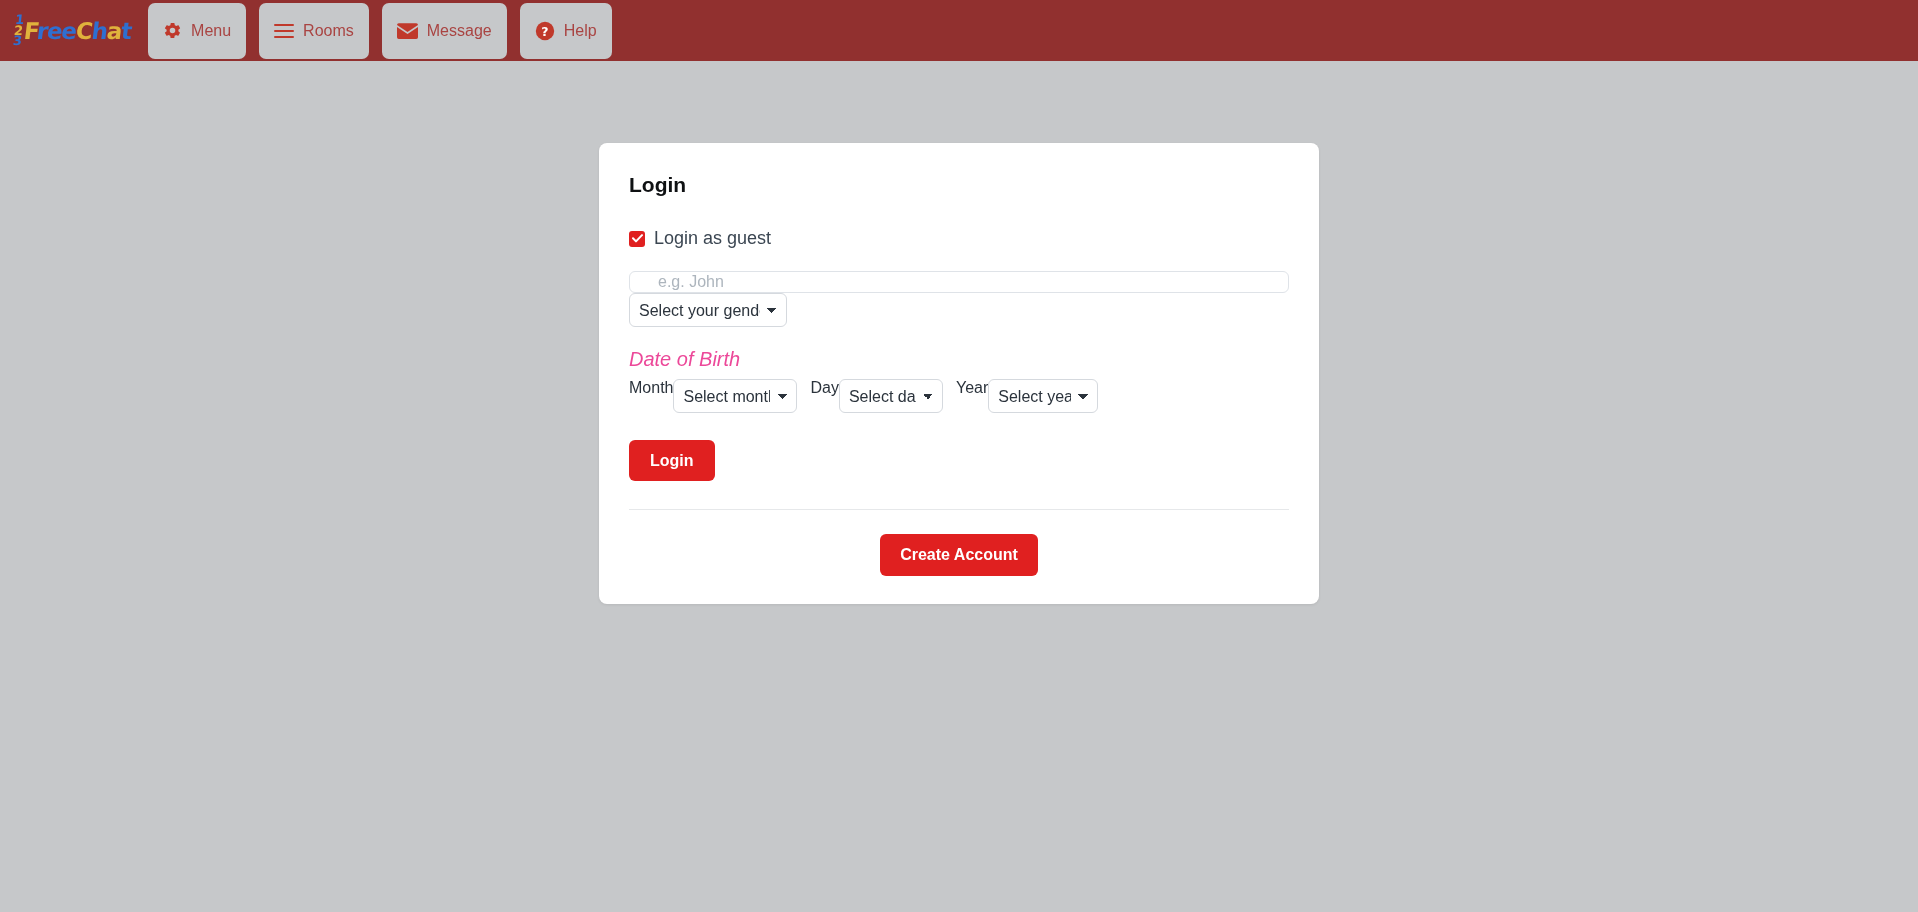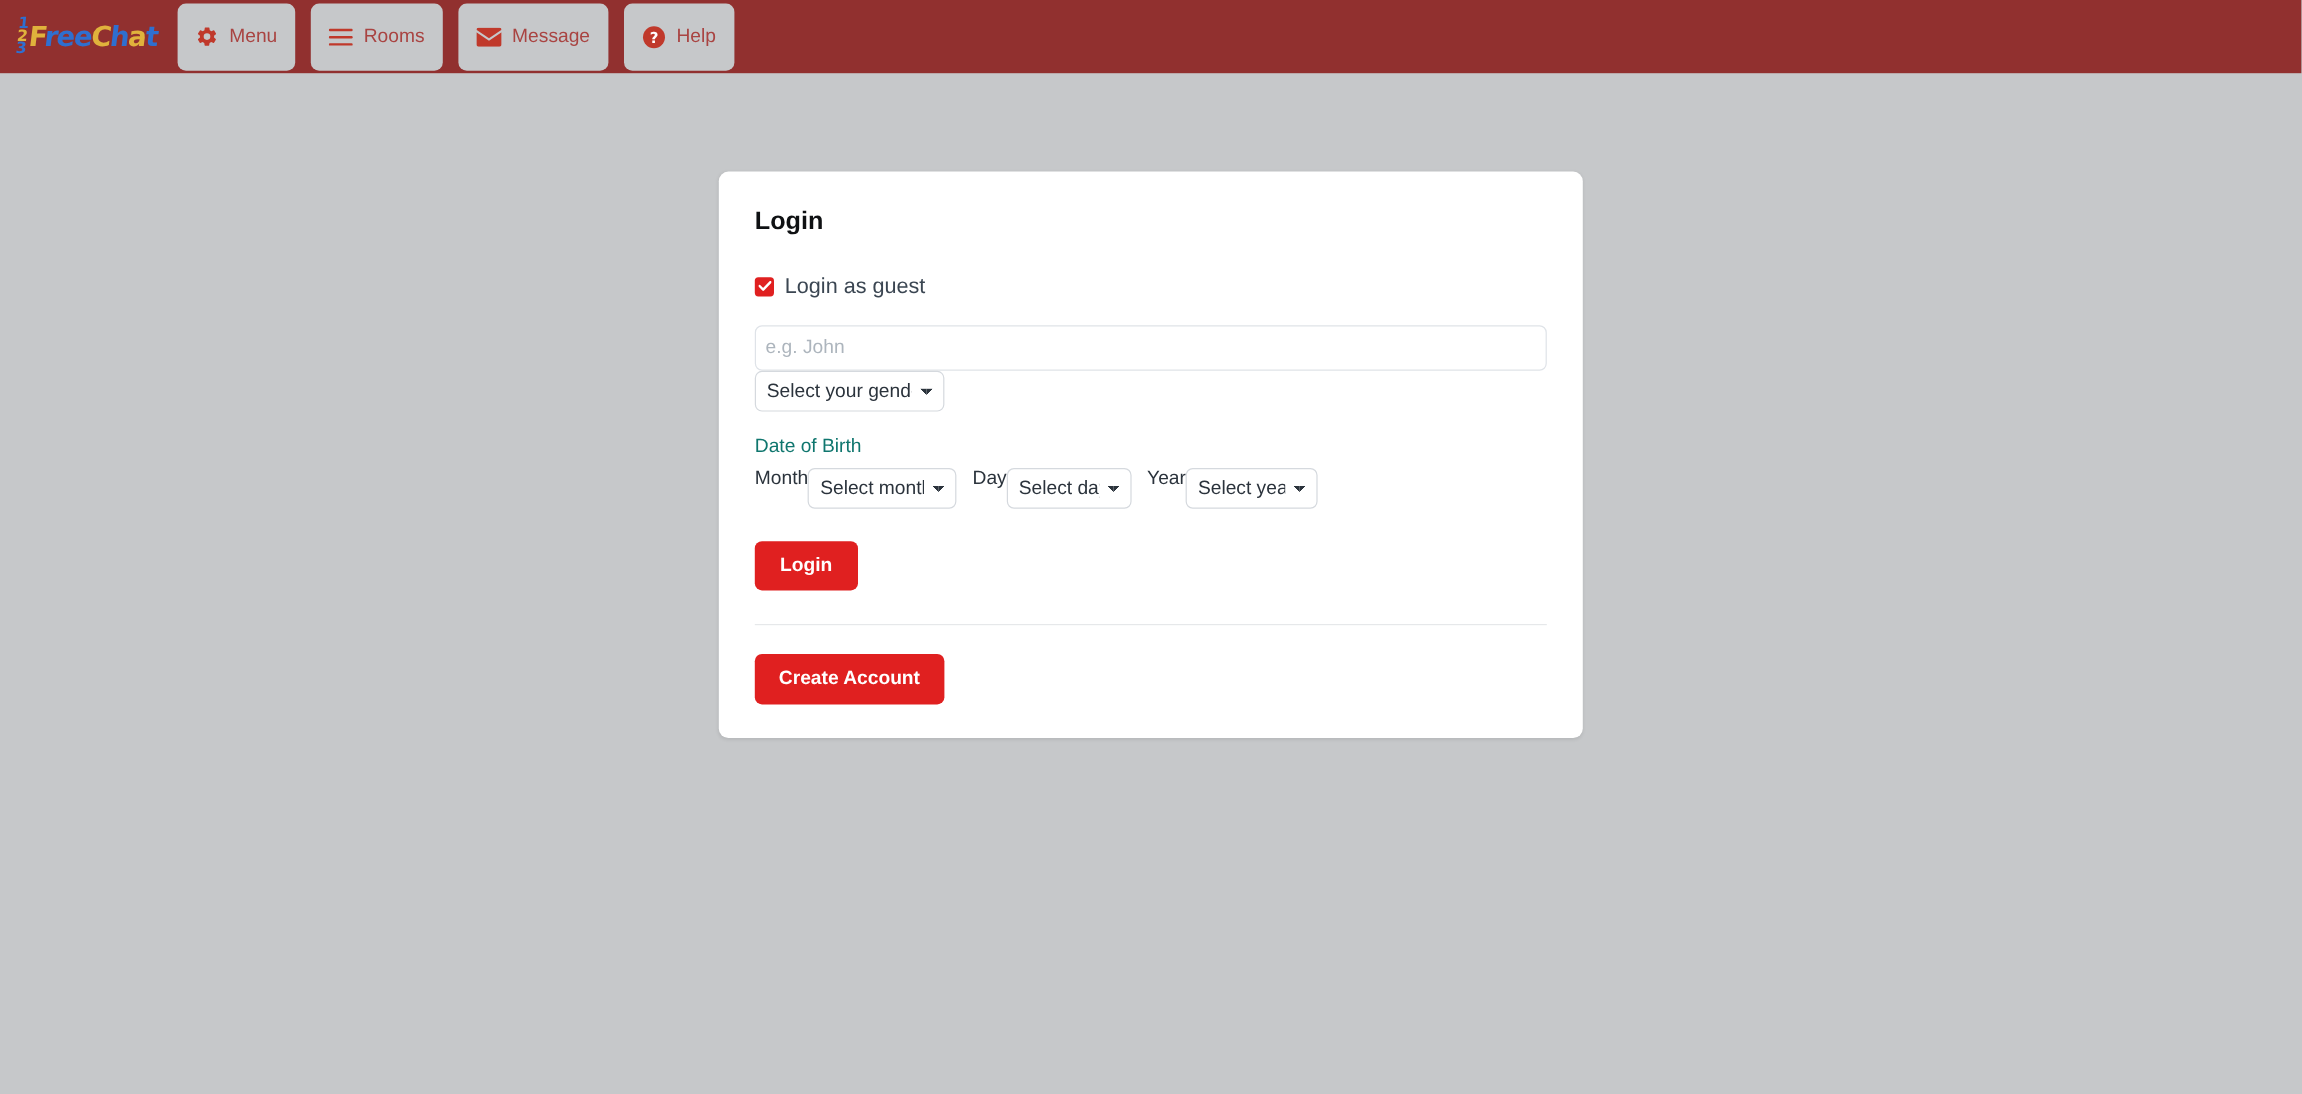--- a/index.html
+++ b/index.html
@@ -118,24 +118,24 @@
   }
 
   .field-label {
     font-size: 16px;
     color: #2b333c;
     margin-bottom: 7px;
   }
 
   .text-input {
     width: 100%;
-    height: 38px;
+    height: 22px;
     border: 1px solid #dfe3e8;
     border-radius: 6px;
-    padding: 0 8px;
+    padding: 0 28px;
     font-size: 16px;
     color: #2b333c;
     font-family: "Liberation Sans", sans-serif;
     outline: none;
     background: #fff;
   }
   .text-input::placeholder { color: #adb5bd; }
 
   .username-line {
     font-size: 16px;
@@ -169,21 +169,21 @@
       linear-gradient(45deg, transparent 50%, #2b333c 50%),
       linear-gradient(135deg, #2b333c 50%, transparent 50%);
     background-position:
       calc(100% - 14px) 14px,
       calc(100% - 9px) 14px;
     background-size: 5px 5px, 5px 5px;
     background-repeat: no-repeat;
   }
   .gender-select { width: 158px; margin-bottom: 21px; }
 
-  .dob-label { font-size: 16px; color: #0f766e; margin-bottom: 8px; }
+  .dob-label { font-size: 20px; color: #ec4899; margin-bottom: 8px; font-style: italic; }
   .dob-row { display: flex; gap: 13px; margin-bottom: 27px; }
   .dob-col { display: flex; flex-direction: row; }
   .dob-col .field-label { margin-bottom: 6px; }
   .month-select { width: 124px; }
   .day-select   { width: 104px; }
   .year-select  { width: 110px; }
 
   .btn-primary {
     background: #e02020;
     color: #ffffff;
@@ -201,21 +201,21 @@
   }
 
   .divider {
     border: none;
     border-top: 1px solid #e6e8ea;
     margin: 0 0 24px 0;
   }
 
   .footer-row {
     display: flex;
-    justify-content: flex-start;
+    justify-content: center;
   }
   .create-btn {
     height: 42px;
     padding: 0 20px;
   }
 </style>
 </head>
 <body>
 
 <div class="header">

